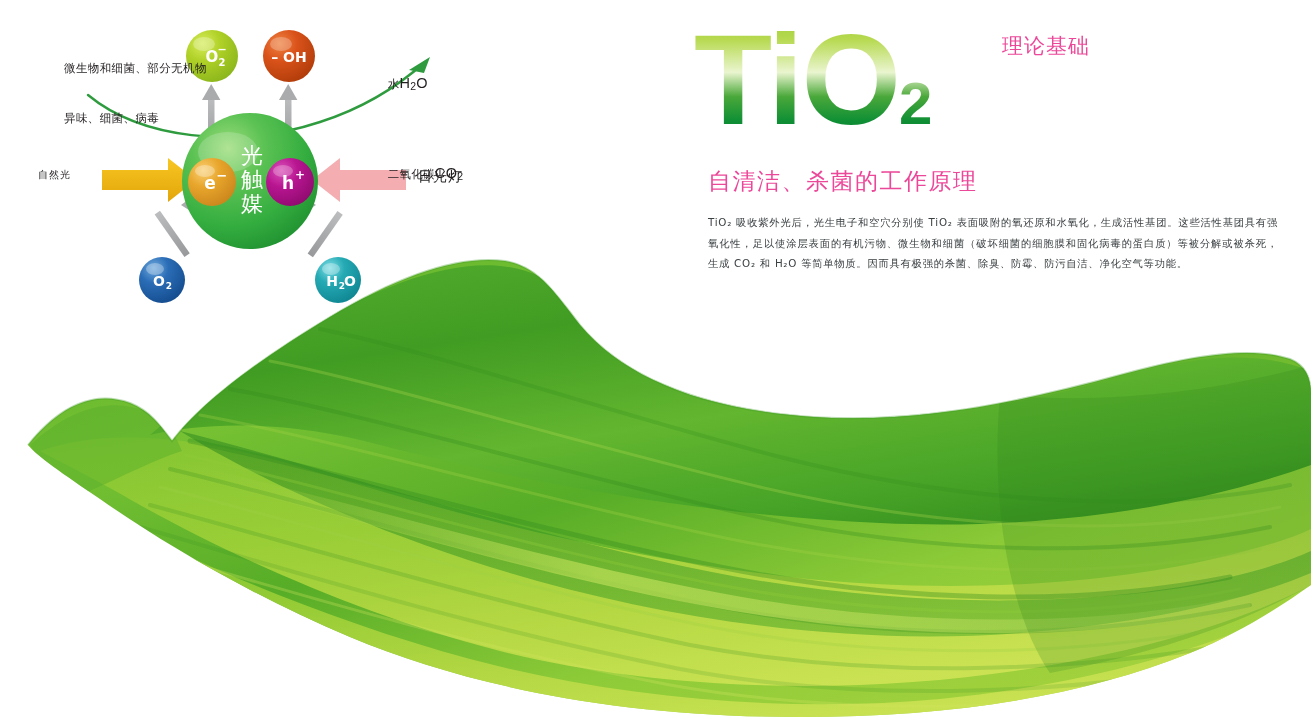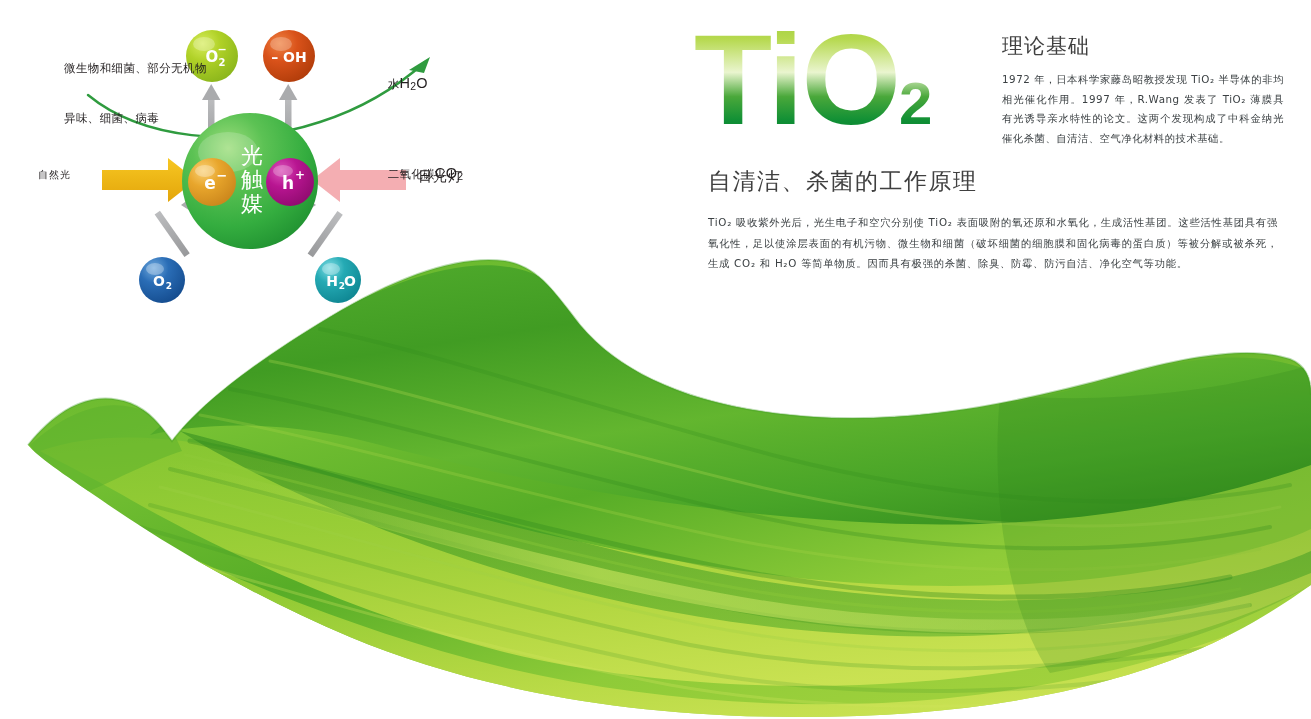--- a/index.html
+++ b/index.html
@@ -49,21 +49,21 @@
     white-space:nowrap;
   }
   .tio2-logo .n2{font-size:60px;letter-spacing:0;}
 
   .sec{position:absolute;}
   .sec-theory{left:312px;top:32px;width:282px;}
   .sec-princ{left:18px;top:166px;width:570px;}
 
   .heading{
     font-family:"DejaVu Sans","Liberation Sans",sans-serif;
-    color:#404040;
+    color:#ec4899;
     margin:0 0 9px 0;
     font-weight:400;
     letter-spacing:1px;
   }
   .sec-theory .heading{font-size:21px;}
   .sec-princ .heading{font-size:23px;letter-spacing:1.5px;margin-bottom:15px;}
 
   .body-txt{
     font-family:"DejaVu Sans","Liberation Sans",sans-serif;
     font-size:10.3px;
@@ -330,21 +330,20 @@
     <div class="dlabel lbl-nat">自然光</div>
     <div class="dlabel lbl-lamp">日光灯</div>
   </div>
 
   <div class="right">
 
     <div class="tio2-logo"><span>TiO</span><span class="n2">2</span></div>
 
     <div class="sec sec-theory">
       <h2 class="heading">理论基础</h2>
-      <p class="body-txt">1972 年，日本科学家藤岛昭教授发现 TiO₂ 半导体的非均相光催化作用。1997 年，R.Wang 发表了 TiO₂ 薄膜具有光诱导亲水特性的论文。这两个发现构成了中科金纳光催化杀菌、自清洁、空气净化材料的技术基础。</p>
     </div>
 
     <div class="sec sec-princ">
       <h2 class="heading">自清洁、杀菌的工作原理</h2>
       <p class="body-txt">TiO₂ 吸收紫外光后，光生电子和空穴分别使 TiO₂ 表面吸附的氧还原和水氧化，生成活性基团。这些活性基团具有强氧化性，足以使涂层表面的有机污物、微生物和细菌（破坏细菌的细胞膜和固化病毒的蛋白质）等被分解或被杀死，生成 CO₂ 和 H₂O 等简单物质。因而具有极强的杀菌、除臭、防霉、防污自洁、净化空气等功能。</p>
     </div>
 
   </div>
 
 </div>

